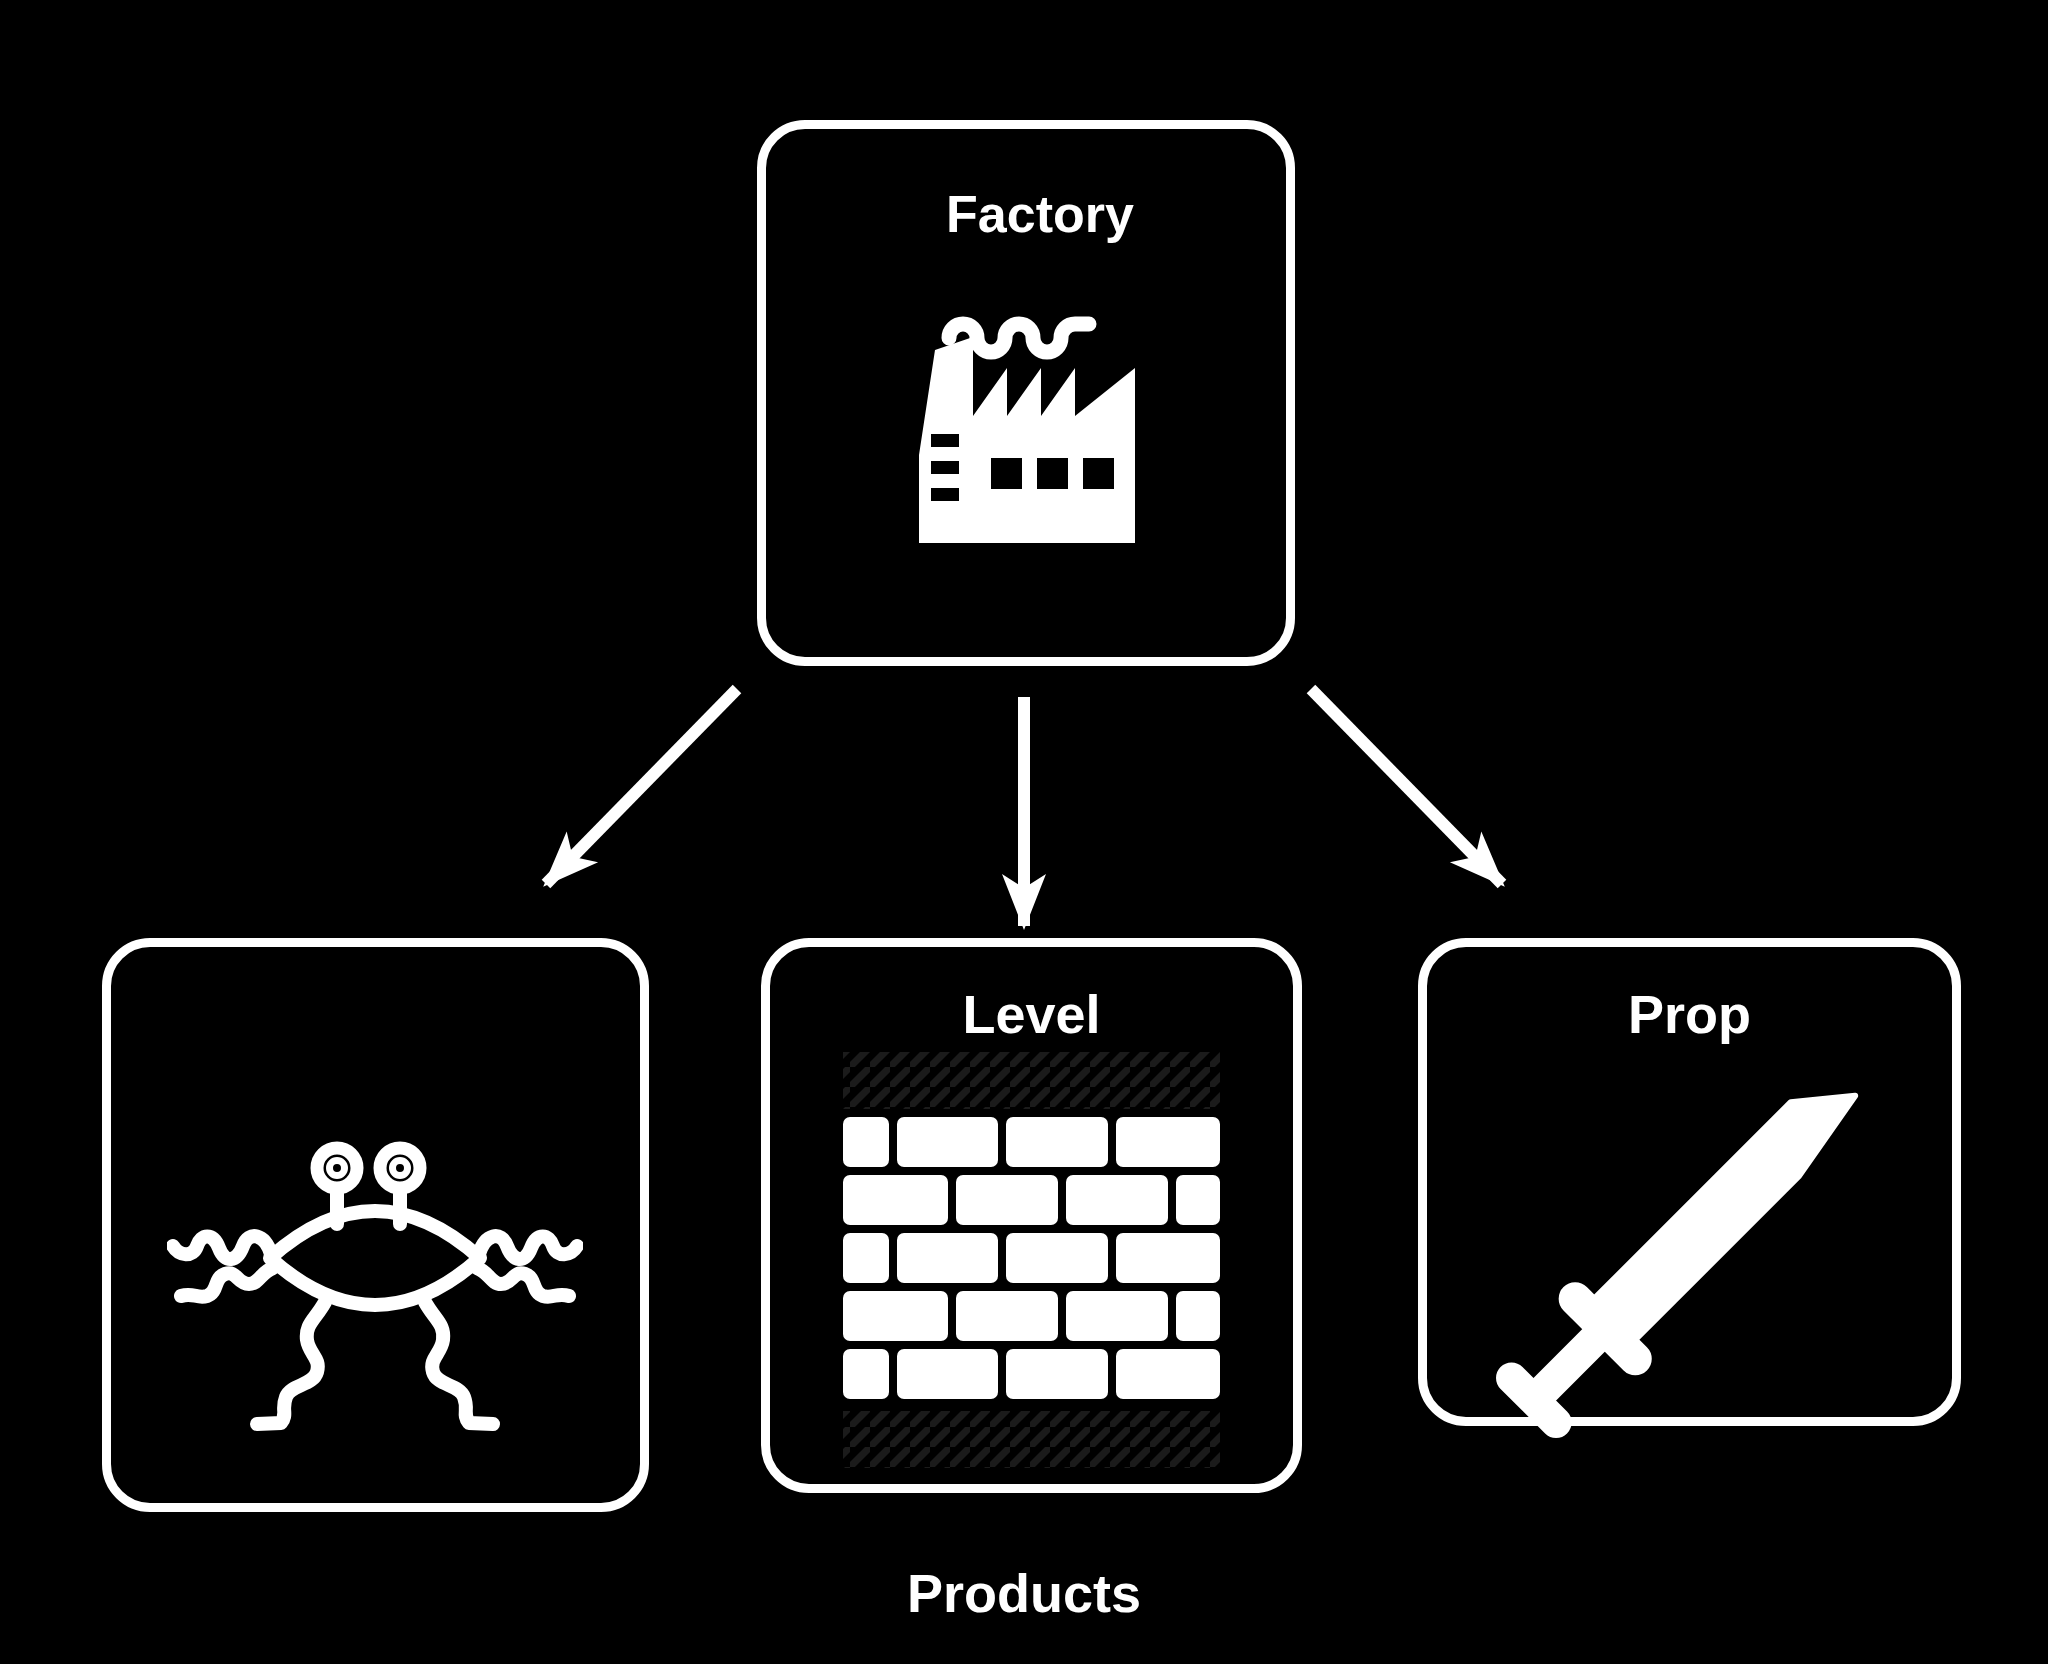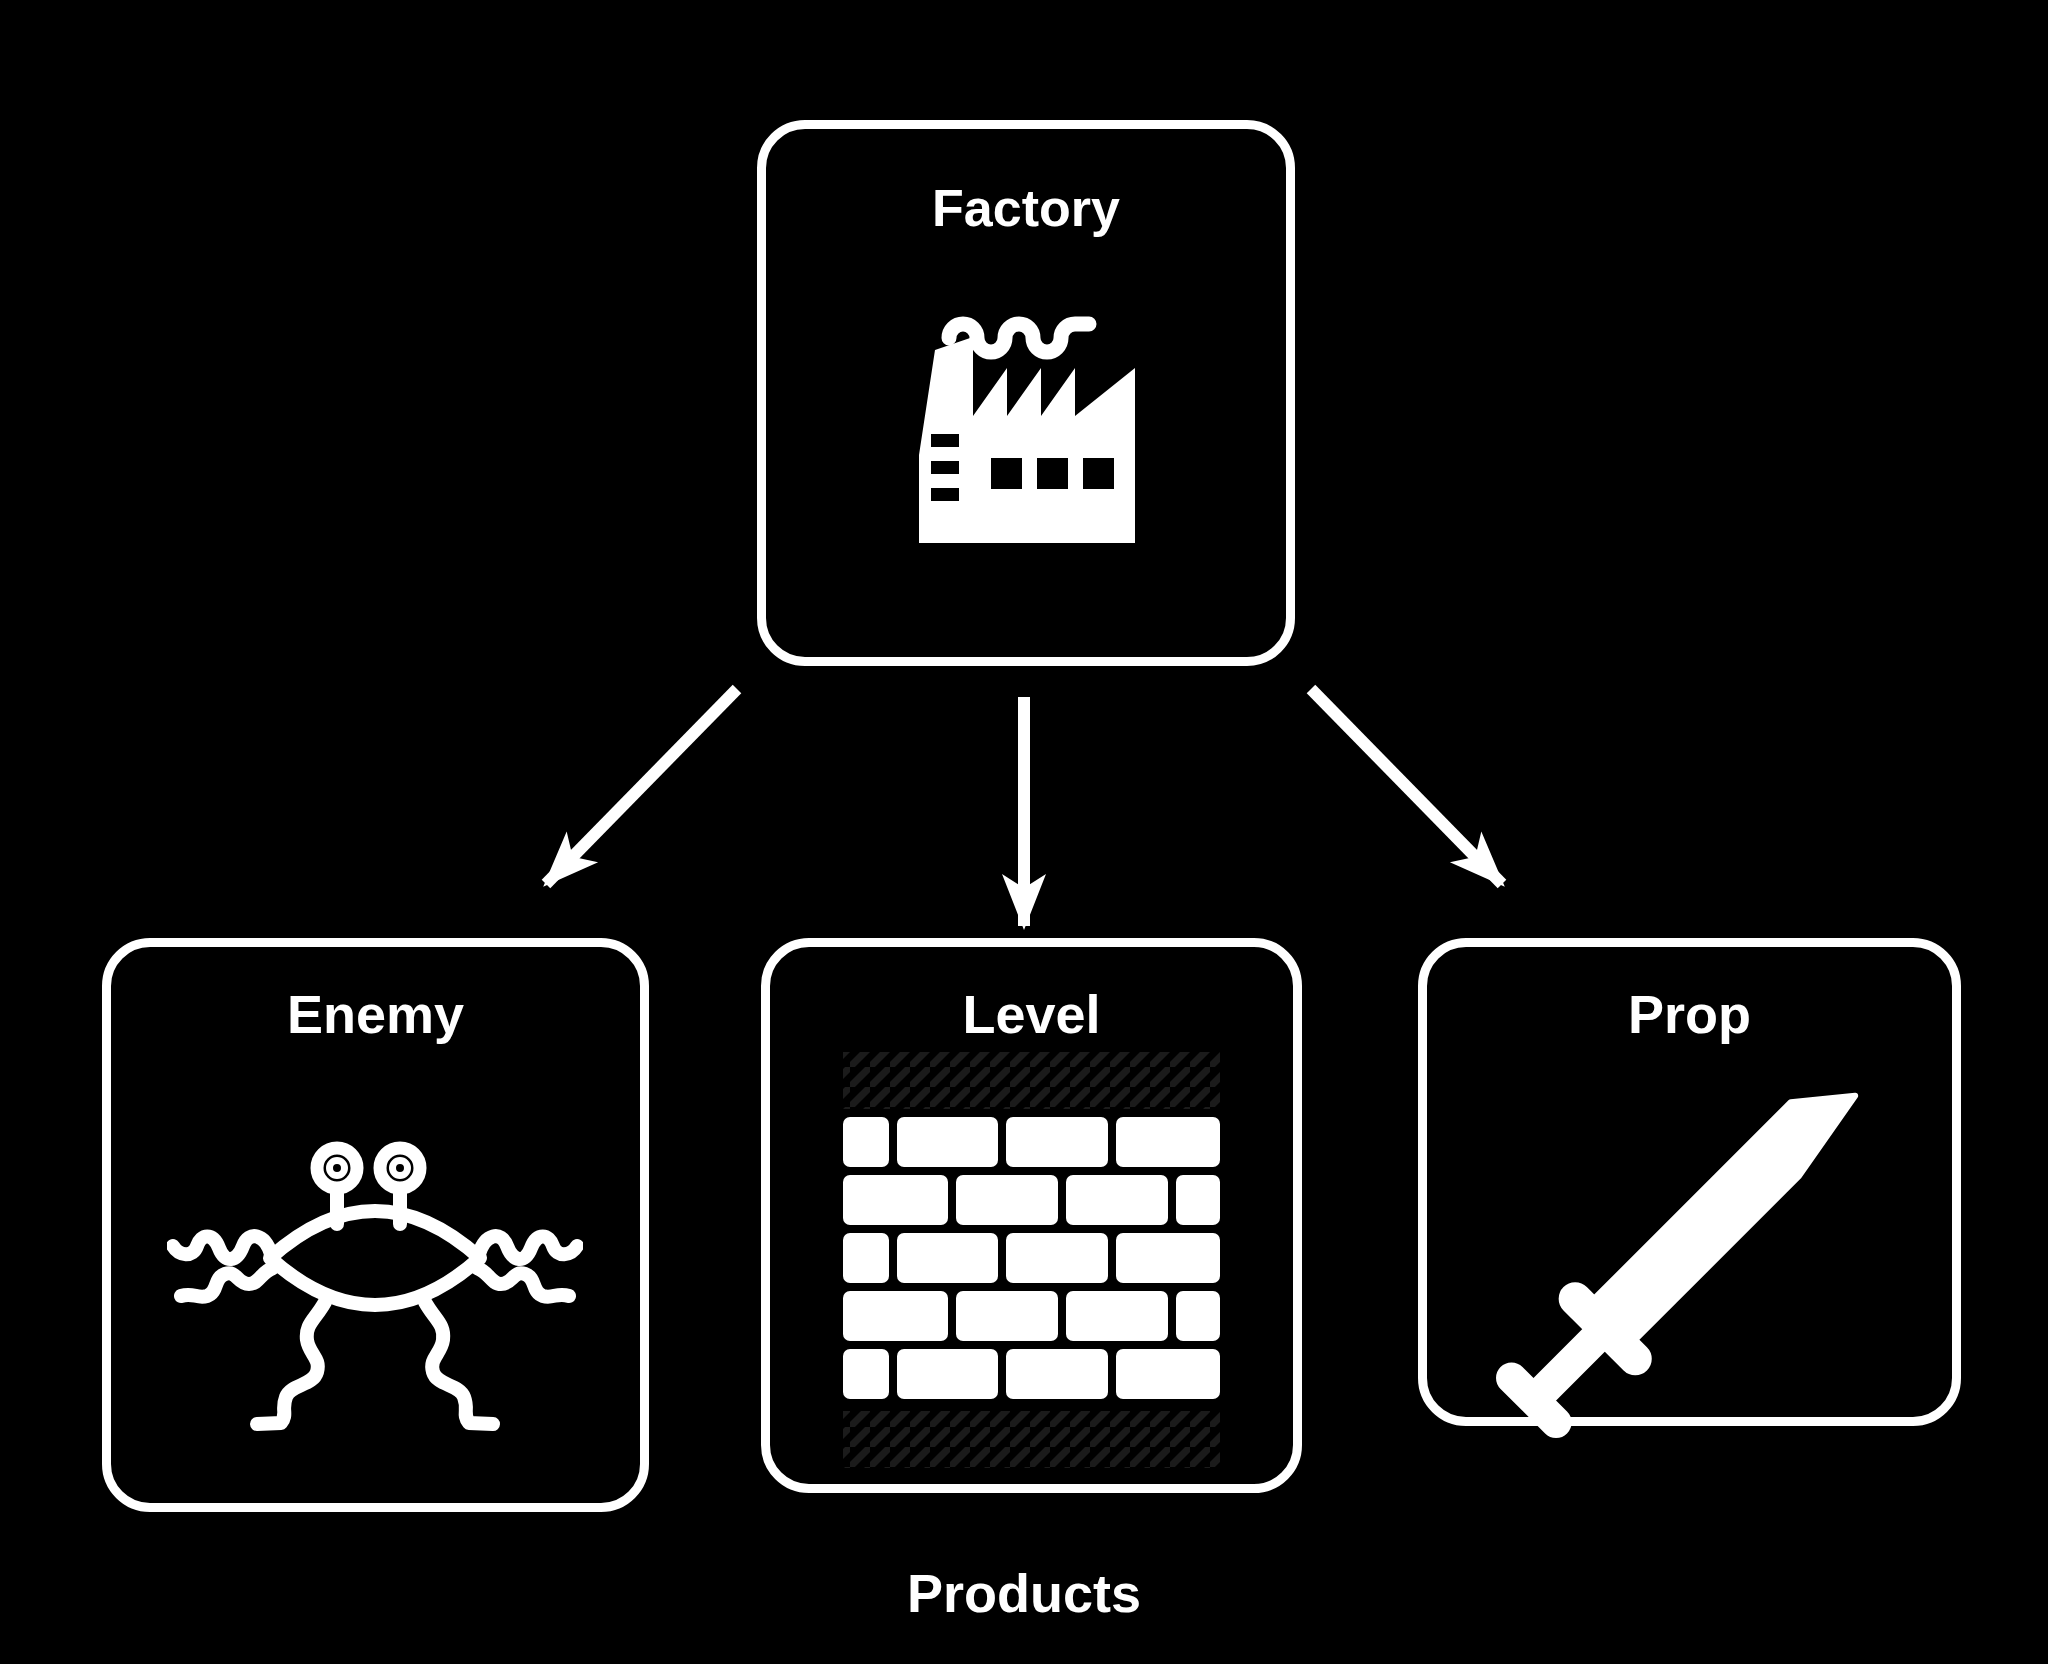--- a/index.html
+++ b/index.html
@@ -60,37 +60,36 @@
       </marker>
     </defs>
     <g stroke="#ffffff" stroke-width="12" fill="none">
       <path d="M737 689 L546 884" marker-end="url(#head)"></path>
       <path d="M1024 697 L1024 926" marker-end="url(#head)"></path>
       <path d="M1311 689 L1502 884" marker-end="url(#head)"></path>
     </g>
   </svg>
 
   <div class="box" style="left:757px; top:120px; width:538px; height:546px;">
-    <div class="box-title" style="top:53px; font-size:52px;">Factory</div>
+    <div class="box-title" style="top:59px; font-size:52px;padding-left:14px;">Factory</div>
     <svg class="icon-abs" style="left:145px; top:171px;" width="230" height="245" viewBox="0 0 230 245" xmlns="http://www.w3.org/2000/svg">
       <path d="M38 38 a14 14 0 0 1 28 0 a14 14 0 0 0 28 0 a14 14 0 0 1 28 0 a14 14 0 0 0 28 0 a14 14 0 0 1 14 -14 h14" fill="none" stroke="#ffffff" stroke-width="15" stroke-linecap="round"></path>
       <path fill="#ffffff" d="M8 243 L8 155 L24 50 L62 37 L62 116 L96 68 L96 116 L130 68 L130 116 L164 68 L164 116 L224 68 L224 243 Z"></path>
       <g fill="#000000">
         <rect x="20" y="134" width="28" height="13"></rect>
         <rect x="20" y="161" width="28" height="13"></rect>
         <rect x="20" y="188" width="28" height="13"></rect>
         <rect x="80" y="158" width="31" height="31"></rect>
         <rect x="126" y="158" width="31" height="31"></rect>
         <rect x="172" y="158" width="31" height="31"></rect>
       </g>
     </svg>
   </div>
 
   <div class="box" style="left:102px; top:938px; width:547px; height:574px;">
-    <div class="box-title" style="top:40px;">Enemy</div>
     <svg class="icon-abs" style="left:56px; top:193px;" width="416" height="300" viewBox="0 0 416 300" xmlns="http://www.w3.org/2000/svg" fill="none" stroke="#ffffff" stroke-width="14" stroke-linecap="round" stroke-linejoin="round">
       <path d="M103 118 Q208 24 313 118 Q208 212 103 118 Z"></path>
       <line x1="170" y1="49" x2="170" y2="84"></line>
       <line x1="233" y1="49" x2="233" y2="84"></line>
       <circle cx="170" cy="28" r="20" stroke-width="13"></circle>
       <circle cx="233" cy="28" r="20" stroke-width="13"></circle>
       <circle cx="170" cy="28" r="7.5" stroke-width="7"></circle>
       <circle cx="233" cy="28" r="7.5" stroke-width="7"></circle>
       <g>
         <path d="M104 114 C98 94 82 90 76 106 C70 122 58 124 52 108 C46 92 34 94 30 106 C26 118 12 116 6 106"></path>

